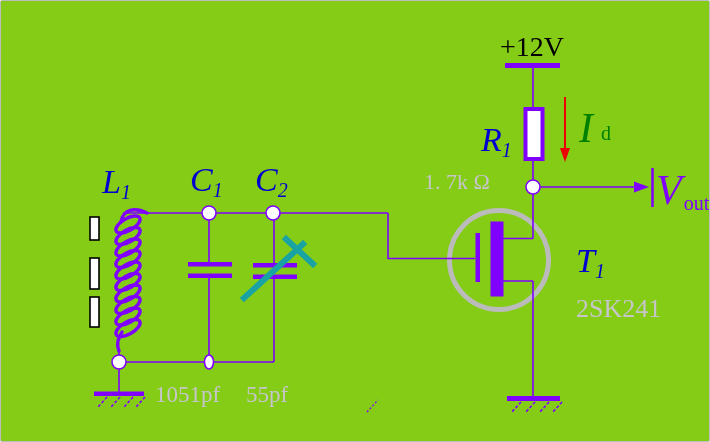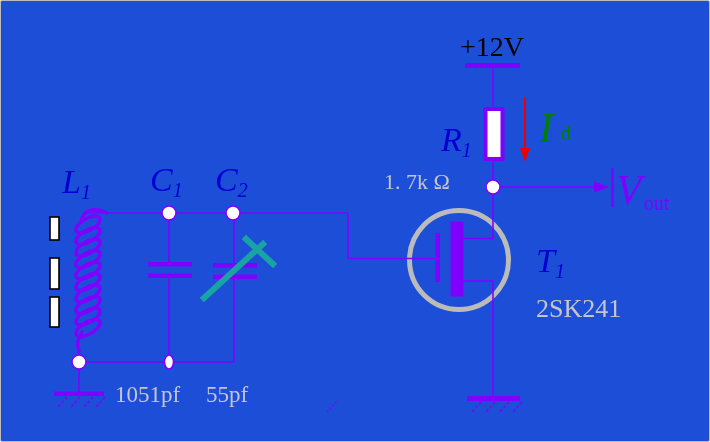--- a/index.html
+++ b/index.html
@@ -1,24 +1,25 @@
 <!DOCTYPE html>
 <html><head>
 <meta charset="utf-8">
 <style>
   html,body{margin:0;padding:0;background:#fff;}
   .window{
     position:relative;
     width:710px;height:442px;
     box-sizing:border-box;
-    background:#1d4ed8;
+    background:#84cc16;
     border:1px solid #bcbcbc;
     border-radius:2px;
     overflow:hidden;
     font-family:"Liberation Serif", serif;
+    padding-left:40px;
   }
   svg{display:block;}
   .wire{fill:none;stroke-width:1.6px;}
   .coil{fill:none;stroke-width:3.4px;stroke-linecap:round;}
   .node{stroke-width:1.6px;}
   .corebox{fill:#ffffff;stroke:#000000;stroke-width:1.6px;}
   .hatch{fill:none;stroke-width:1.6px;stroke-dasharray:3 2;}
   .stray{fill:none;stroke-width:1.3px;stroke-dasharray:2 2;}
   .t-lbl{font:italic 34px "Liberation Serif", serif;}
   .t-sub{font:italic 20px "Liberation Serif", serif;}

